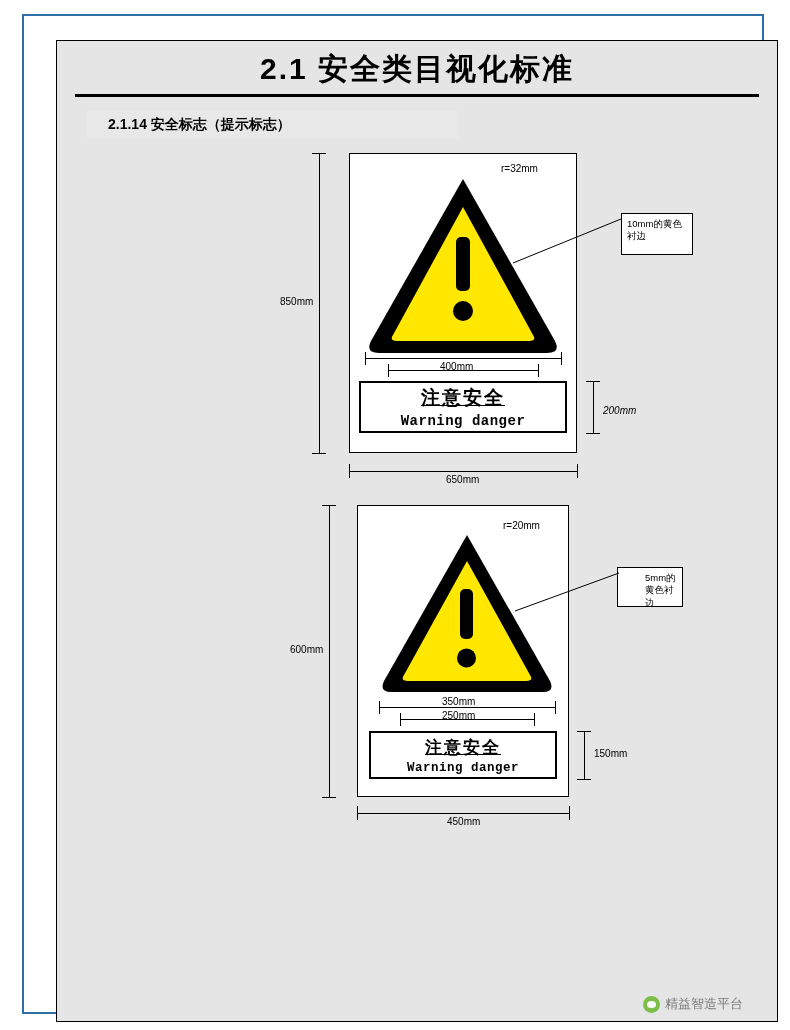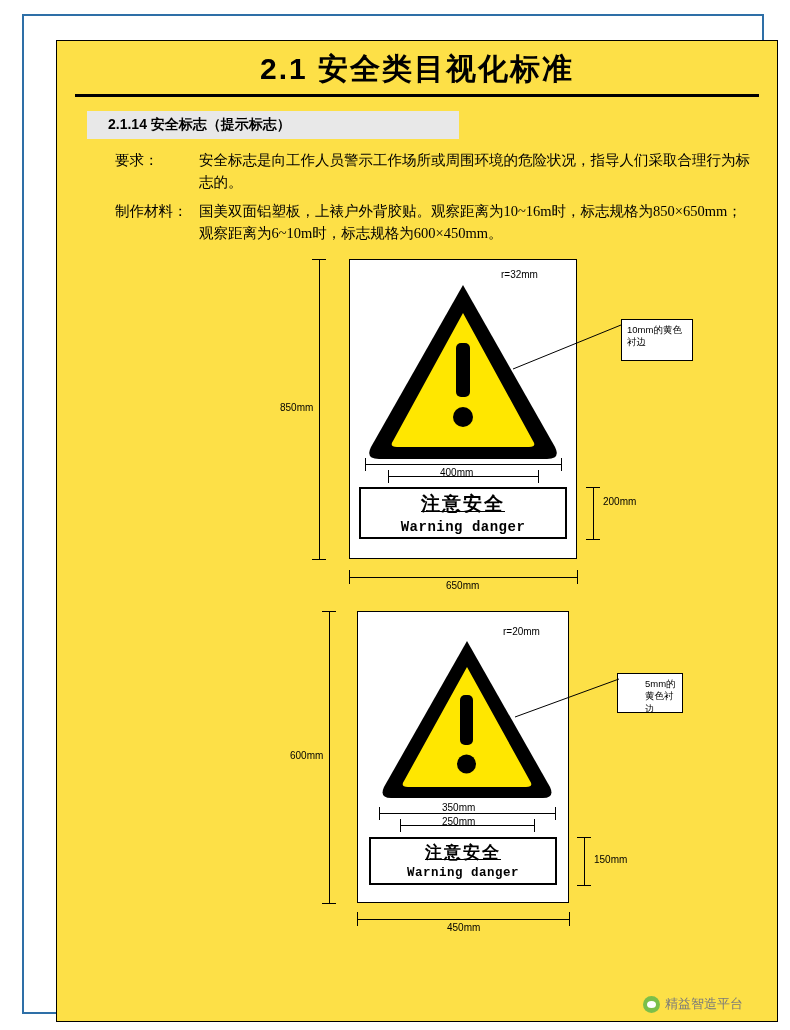--- a/index.html
+++ b/index.html
@@ -24,21 +24,21 @@
     border: 2px solid #2e6fa7;
     box-sizing: border-box;
   }
   .page-inner {
     position: absolute;
     left: 32px;
     top: 24px;
     width: 722px;
     height: 982px;
     border: 1px solid #000;
-    background: #fde047;
+    background: #e5e5e5;
     box-sizing: border-box;
   }
   .title-block {
     margin: 8px 18px 0 18px;
     border-bottom: 3px solid #000;
     padding-bottom: 4px;
     text-align: center;
   }
   .title-block .title-text {
     font-family: "Liberation Sans", sans-serif;
@@ -193,30 +193,20 @@
   <div class="page-inner">
 
     <div class="title-block">
       <div class="title-text">2.1 安全类目视化标准</div>
     </div>
 
     <div class="subtitle-bar">
       <span class="sub-text">2.1.14 安全标志（提示标志）</span>
     </div>
 
-    <div class="req-table">
-      <div class="req-row">
-        <div class="req-label">要求：</div>
-        <div class="req-value">安全标志是向工作人员警示工作场所或周围环境的危险状况，指导人们采取合理行为标志的。</div>
-      </div>
-      <div class="req-row">
-        <div class="req-label">制作材料：</div>
-        <div class="req-value">国美双面铝塑板，上裱户外背胶贴。观察距离为10~16m时，标志规格为850×650mm；观察距离为6~10m时，标志规格为600×450mm。</div>
-      </div>
-    </div>
 
     <div class="diagram" style="width:640px;height:330px;margin-top:14px;">
 
       <div class="sign-card" style="left:252px; top:0px; width:228px; height:300px;"></div>
 
       <div class="tri-wrap" style="left:266px; top:18px;">
         <svg width="200" height="190" viewBox="0 0 200 190">
 
           <path d="M100 8 L192 170 Q198 182 184 182 L16 182 Q2 182 8 170 Z" fill="#000000"></path>
 
@@ -256,21 +246,21 @@
       <div class="dim-label" style="left:343px; top:208px;">400mm</div>
 
       <div class="text-plate" style="left:262px; top:228px; width:208px; height:52px;">
         <div class="plate-cn">注意安全</div>
         <div class="plate-en">Warning danger</div>
       </div>
 
       <div class="vline" style="left:496px; top:228px; height:52px;"></div>
       <div class="tick" style="left:489px; top:228px; width:14px;"></div>
       <div class="tick" style="left:489px; top:280px; width:14px;"></div>
-      <div class="dim-label" style="left:506px; top:237px;">200mm</div>
+      <div class="dim-label" style="left:506px; top:252px;font-style:italic;">200mm</div>
     </div>
 
     <div class="diagram" style="width:640px;height:320px;margin-top:22px;">
 
       <div class="sign-card" style="left:260px; top:0px; width:212px; height:292px;"></div>
 
       <div class="tri-wrap" style="left:280px; top:22px;">
         <svg width="180" height="172" viewBox="0 0 180 172">
           <path d="M90 8 L173 154 Q178 165 166 165 L14 165 Q2 165 7 154 Z" fill="#000000"></path>
           <path d="M90 34 L153 148 Q157 154 149 154 L31 154 Q23 154 27 148 Z" fill="#ffe700"></path>

